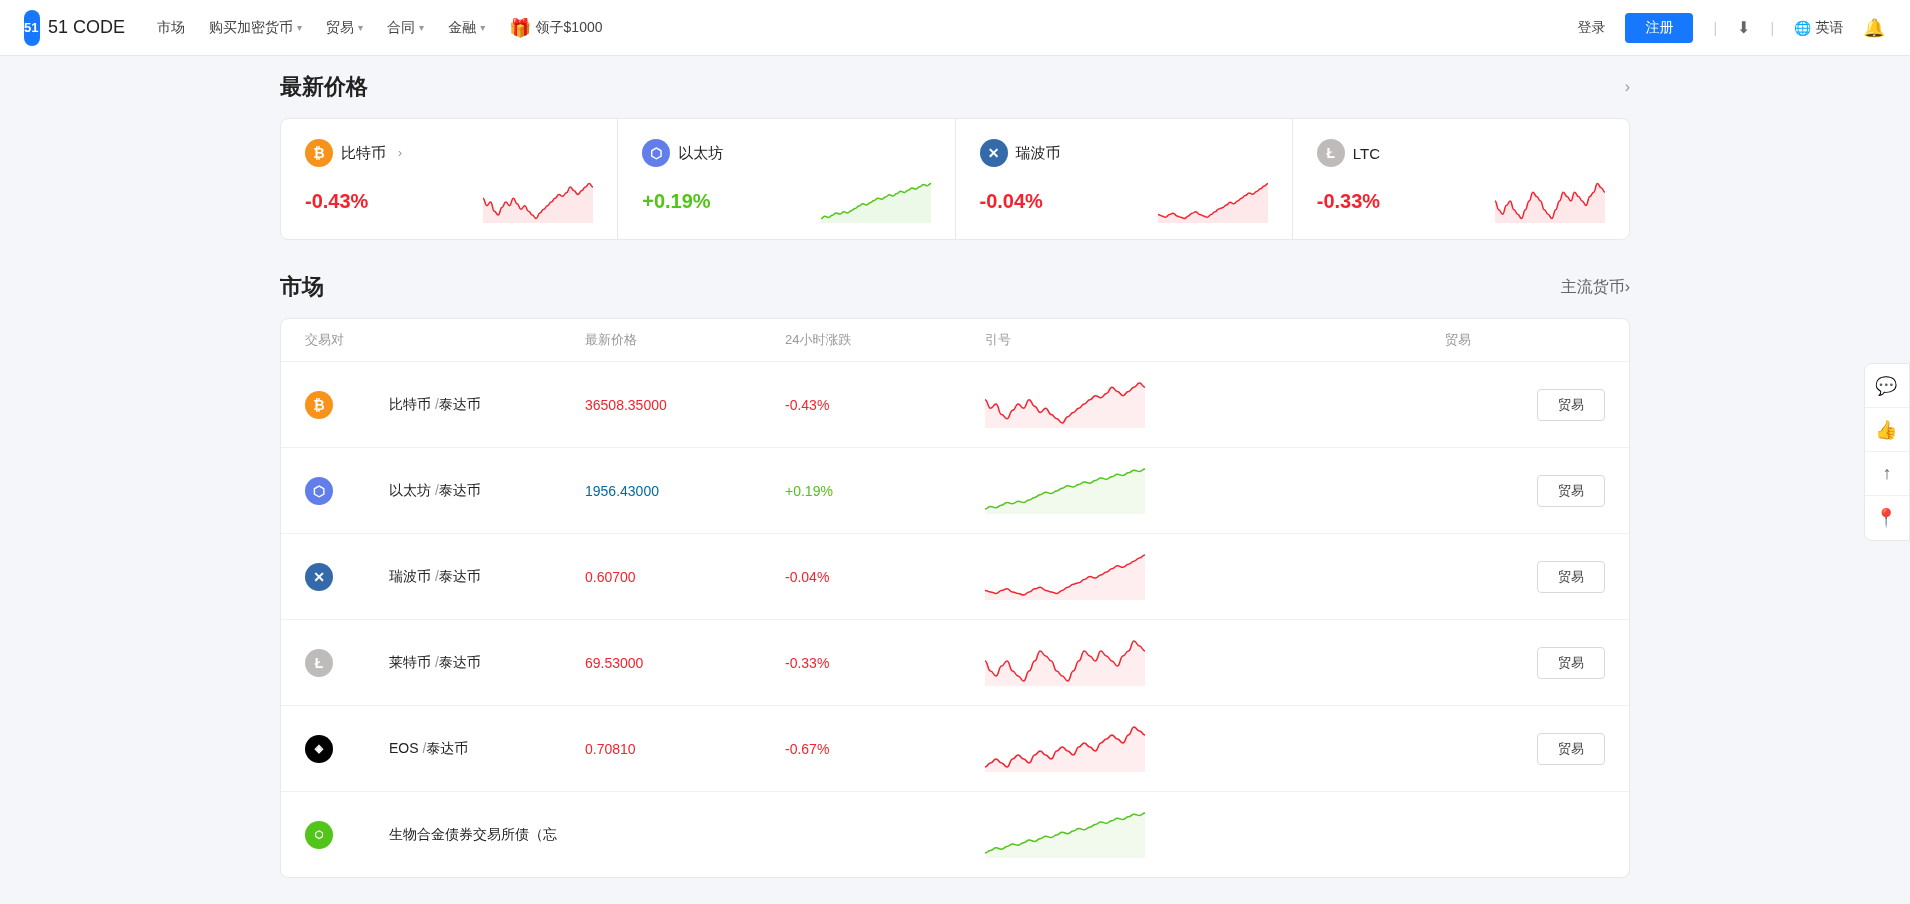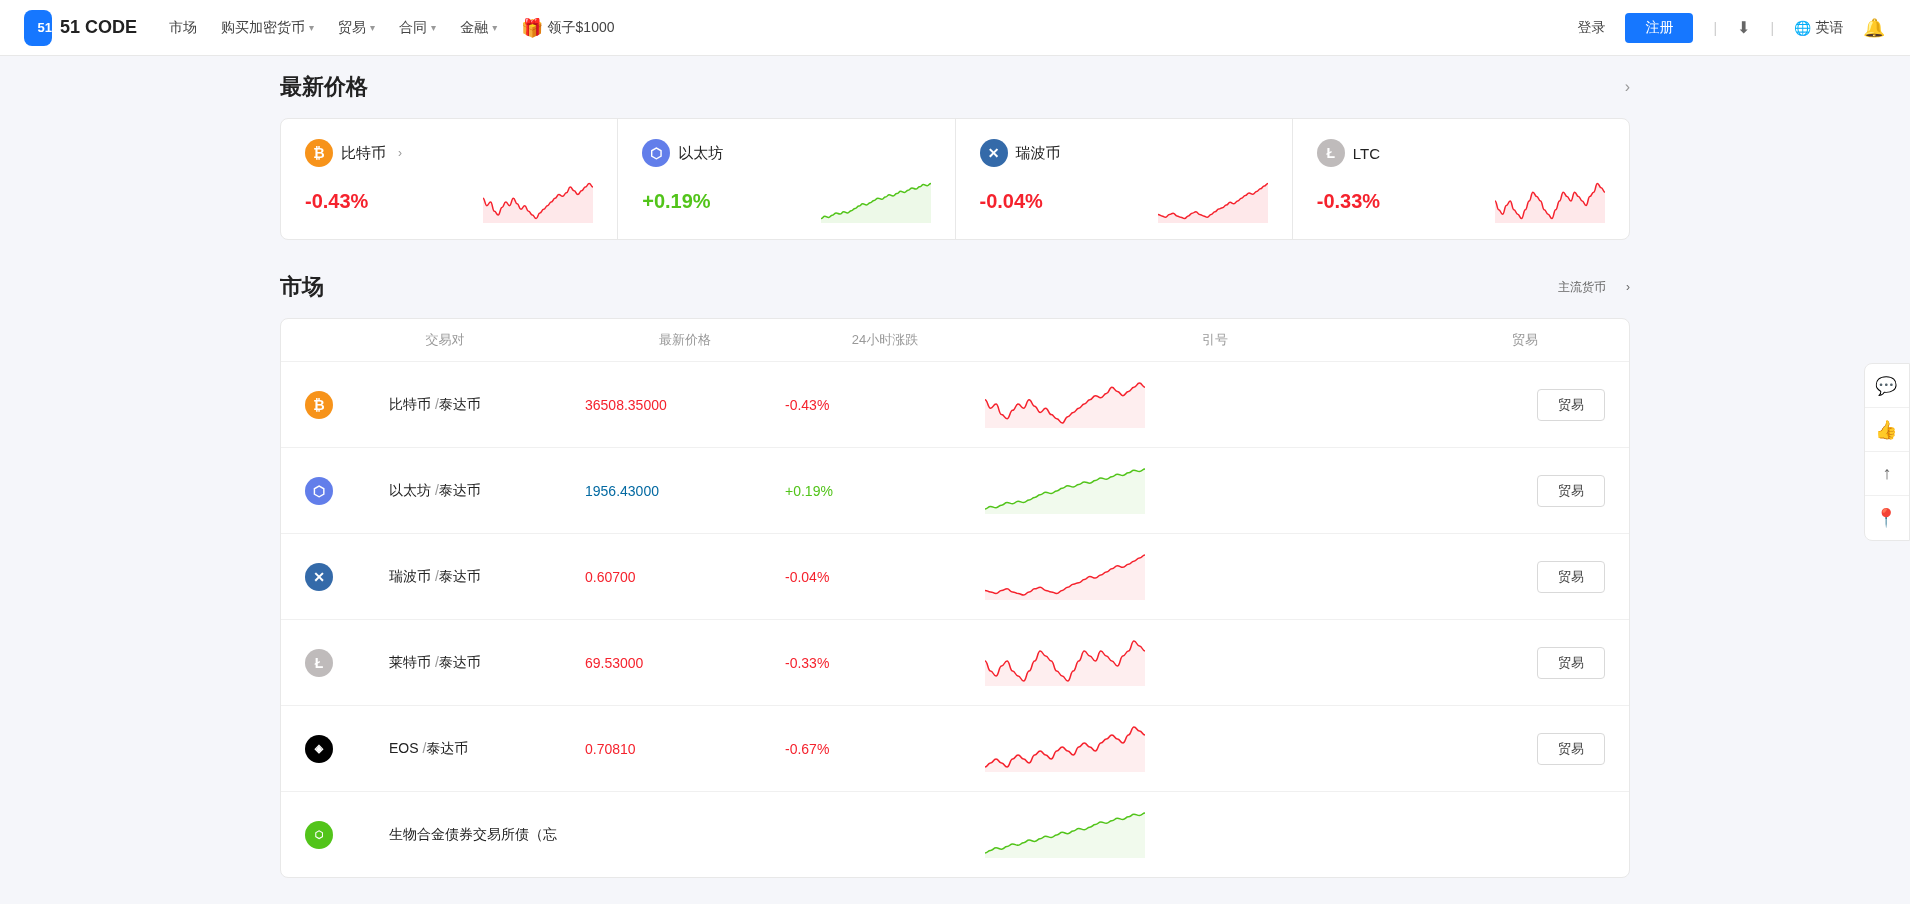--- a/index.html
+++ b/index.html
@@ -8,25 +8,25 @@
     
     .navbar {
       display: flex; align-items: center; background: #fff;
       padding: 0 24px; height: 56px; border-bottom: 1px solid #e8e8e8;
       position: sticky; top: 0; z-index: 100;
     }
     .logo {
       display: flex; align-items: center; gap: 8px; margin-right: 32px; cursor: pointer;
     }
     .logo-icon {
-      width: 28px; height: 36px; background: #1677ff; border-radius: 8px;
-      display: flex; align-items: center; justify-content: flex-end;
+      width: 16px; height: 36px; background: #1677ff; border-radius: 8px;
+      display: flex; align-items: center; justify-content: flex-start;
       color: #fff; font-weight: 700; font-size: 13px;
     }
-    .logo-text { font-size: 18px; font-weight: 700; color: #222; }
+    .logo-text { font-size: 18px; font-weight: 400; color: #222; }
     .nav-items { display: flex; align-items: center; gap: 24px; flex: 1; }
     .nav-item {
       color: #444; cursor: pointer; font-size: 14px; display: flex; align-items: center; gap: 4px;
       white-space: nowrap;
     }
     .nav-item .arrow { font-size: 10px; color: #999; }
     .nav-bonus { color: #444; font-size: 14px; display: flex; align-items: center; gap: 4px; cursor: pointer; }
     .nav-bonus .gift { font-size: 18px; }
 
     .nav-right { display: flex; align-items: center; gap: 20px; }
@@ -76,30 +76,30 @@
 
     
     .mini-chart { width: 110px; height: 44px; }
 
     
     .market-section { margin-top: 32px; }
     .market-header {
       display: flex; align-items: center; justify-content: space-between; margin-bottom: 16px;
     }
     .market-title { font-size: 22px; font-weight: 700; color: #222; }
-    .market-link { display: flex; align-items: center; gap: 20px; color: #666; cursor: pointer; font-size: 12px; }
+    .market-link { display: flex; align-items: center; gap: 0; color: #666; cursor: pointer; font-size: 16px; }
 
     
     .market-table { background: #fff; border-radius: 8px; border: 1px solid #e8e8e8; overflow: hidden; }
     .table-header {
       display: grid;
       grid-template-columns: 280px 200px 200px 1fr 160px;
       padding: 12px 24px;
       border-bottom: 1px solid #f0f0f0;
-      color: #999; font-size: 13px; text-align: center;
+      color: #999; font-size: 13px;
     }
     .table-row {
       display: grid;
       grid-template-columns: 280px 200px 200px 1fr 160px;
       padding: 16px 24px;
       border-bottom: 1px solid #f0f0f0;
       align-items: center;
     }
     .table-row:last-child { border-bottom: none; }
 

